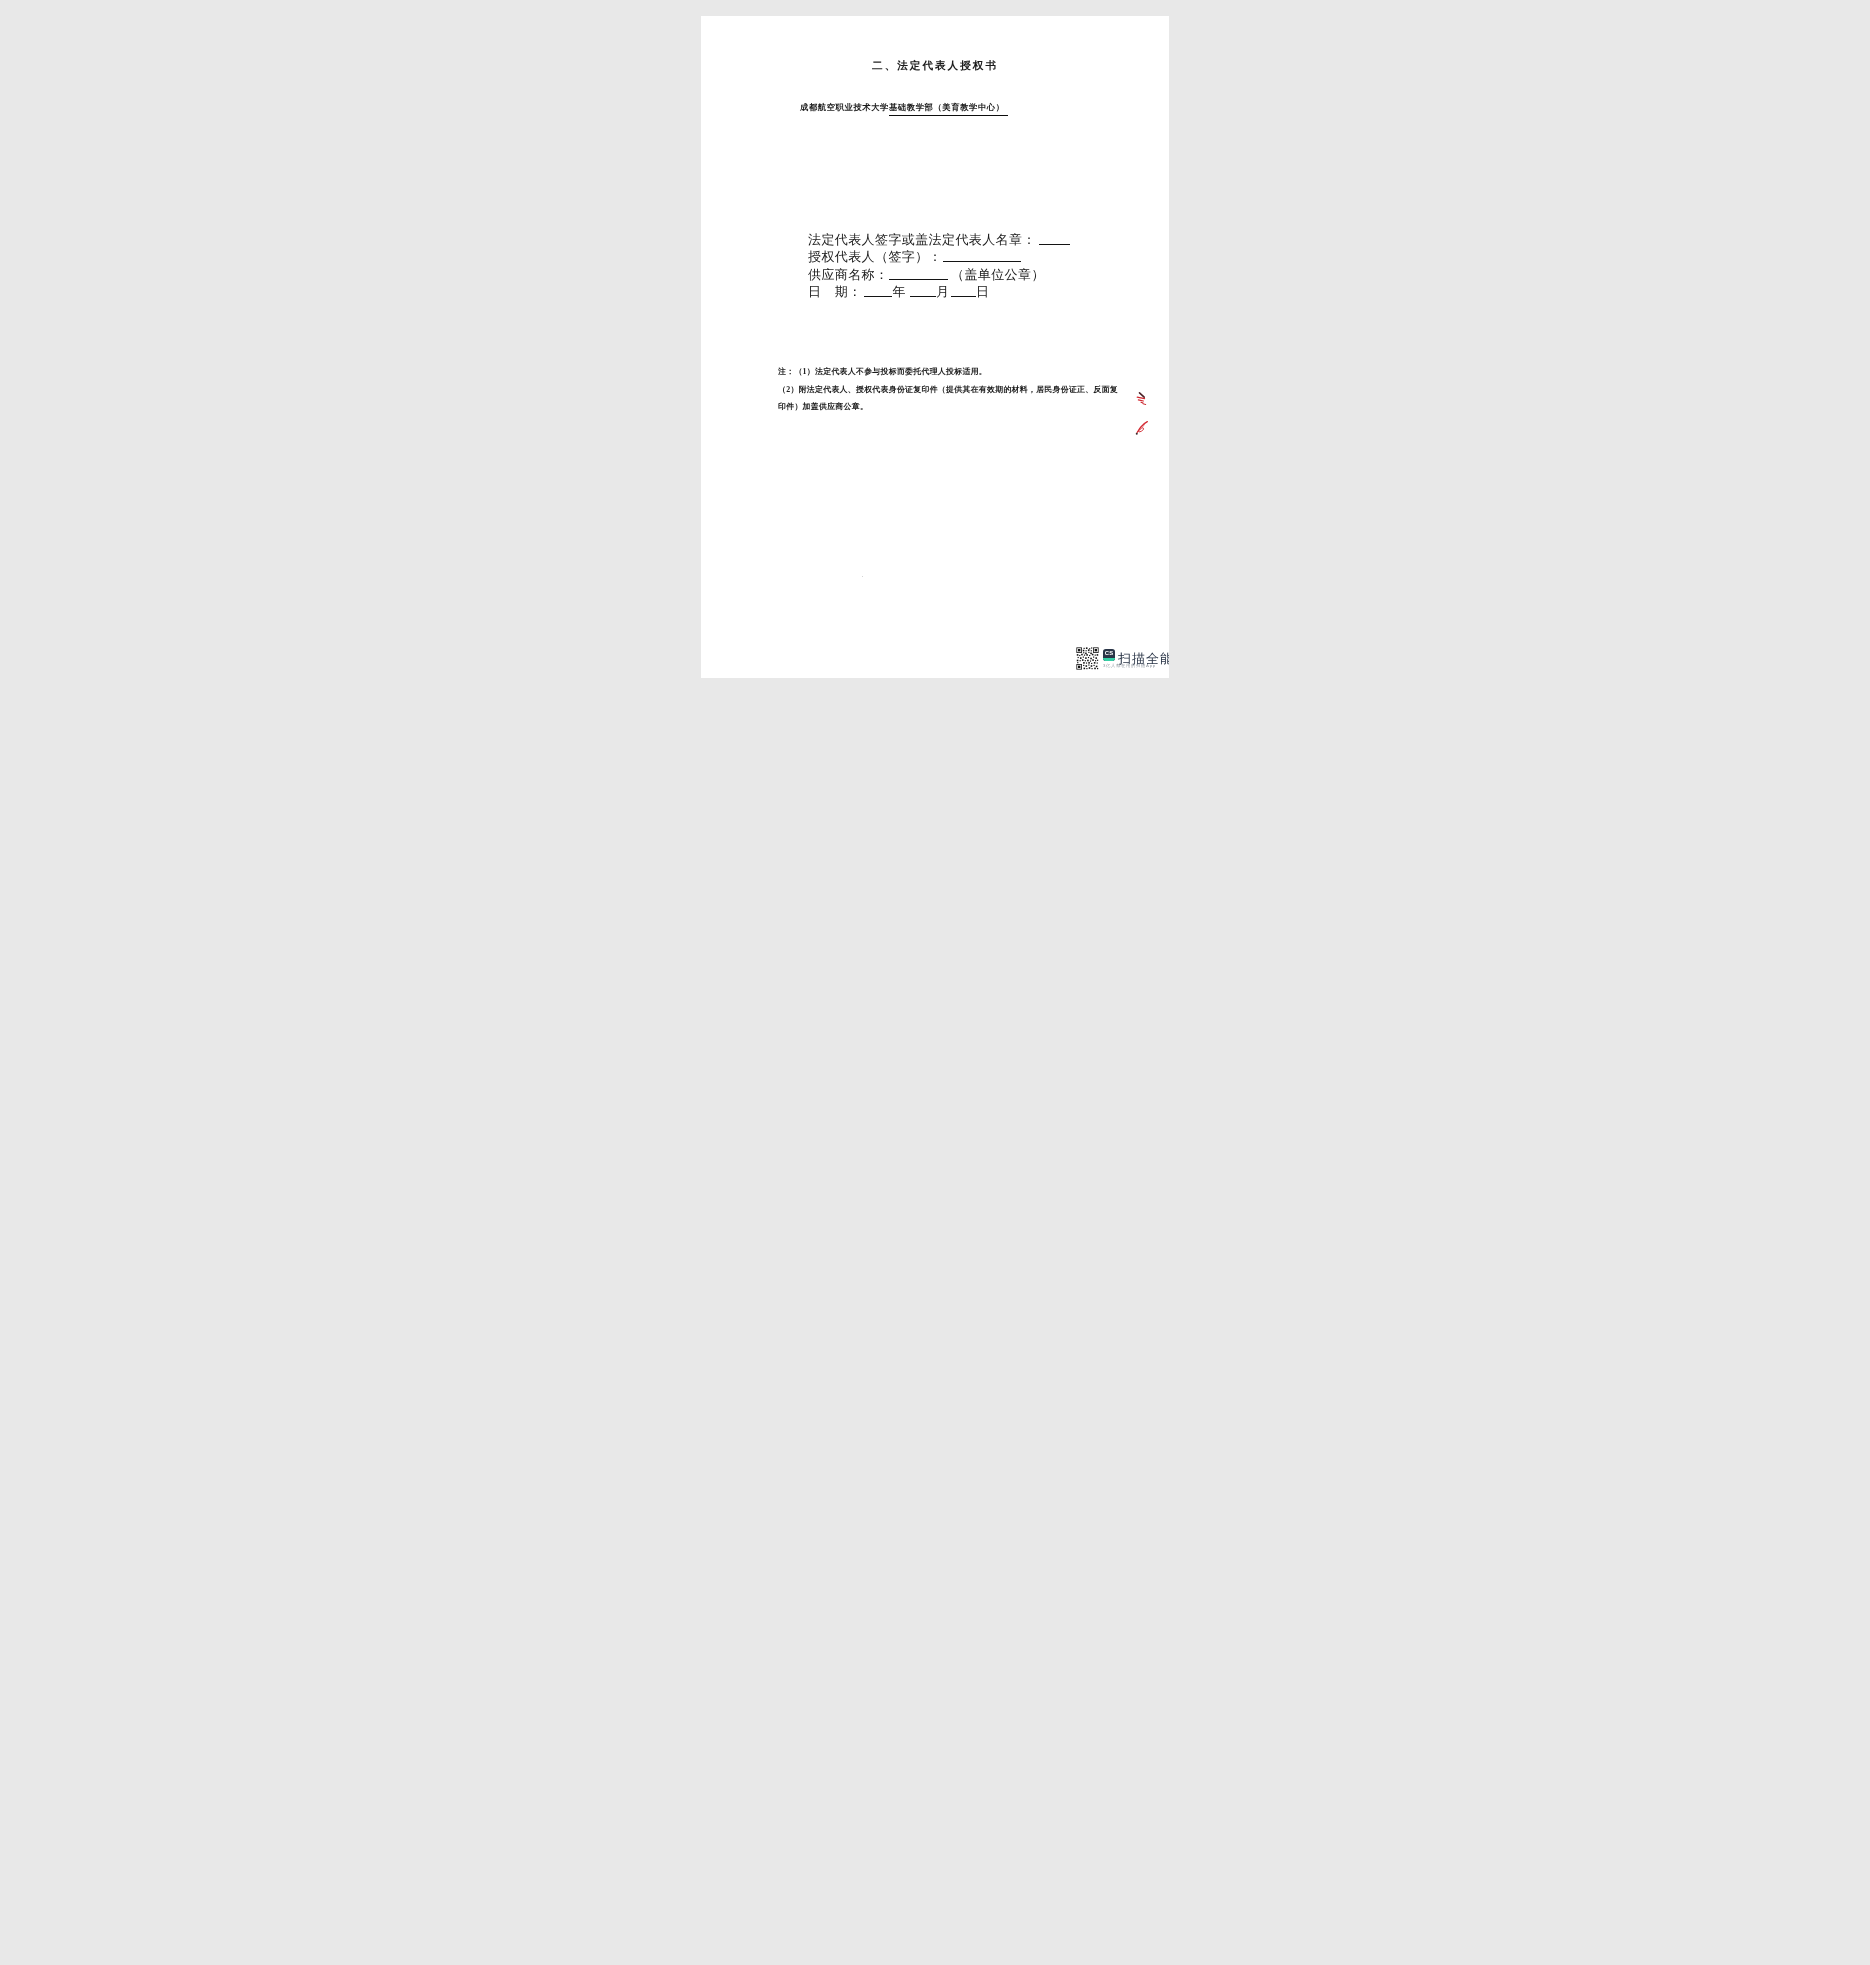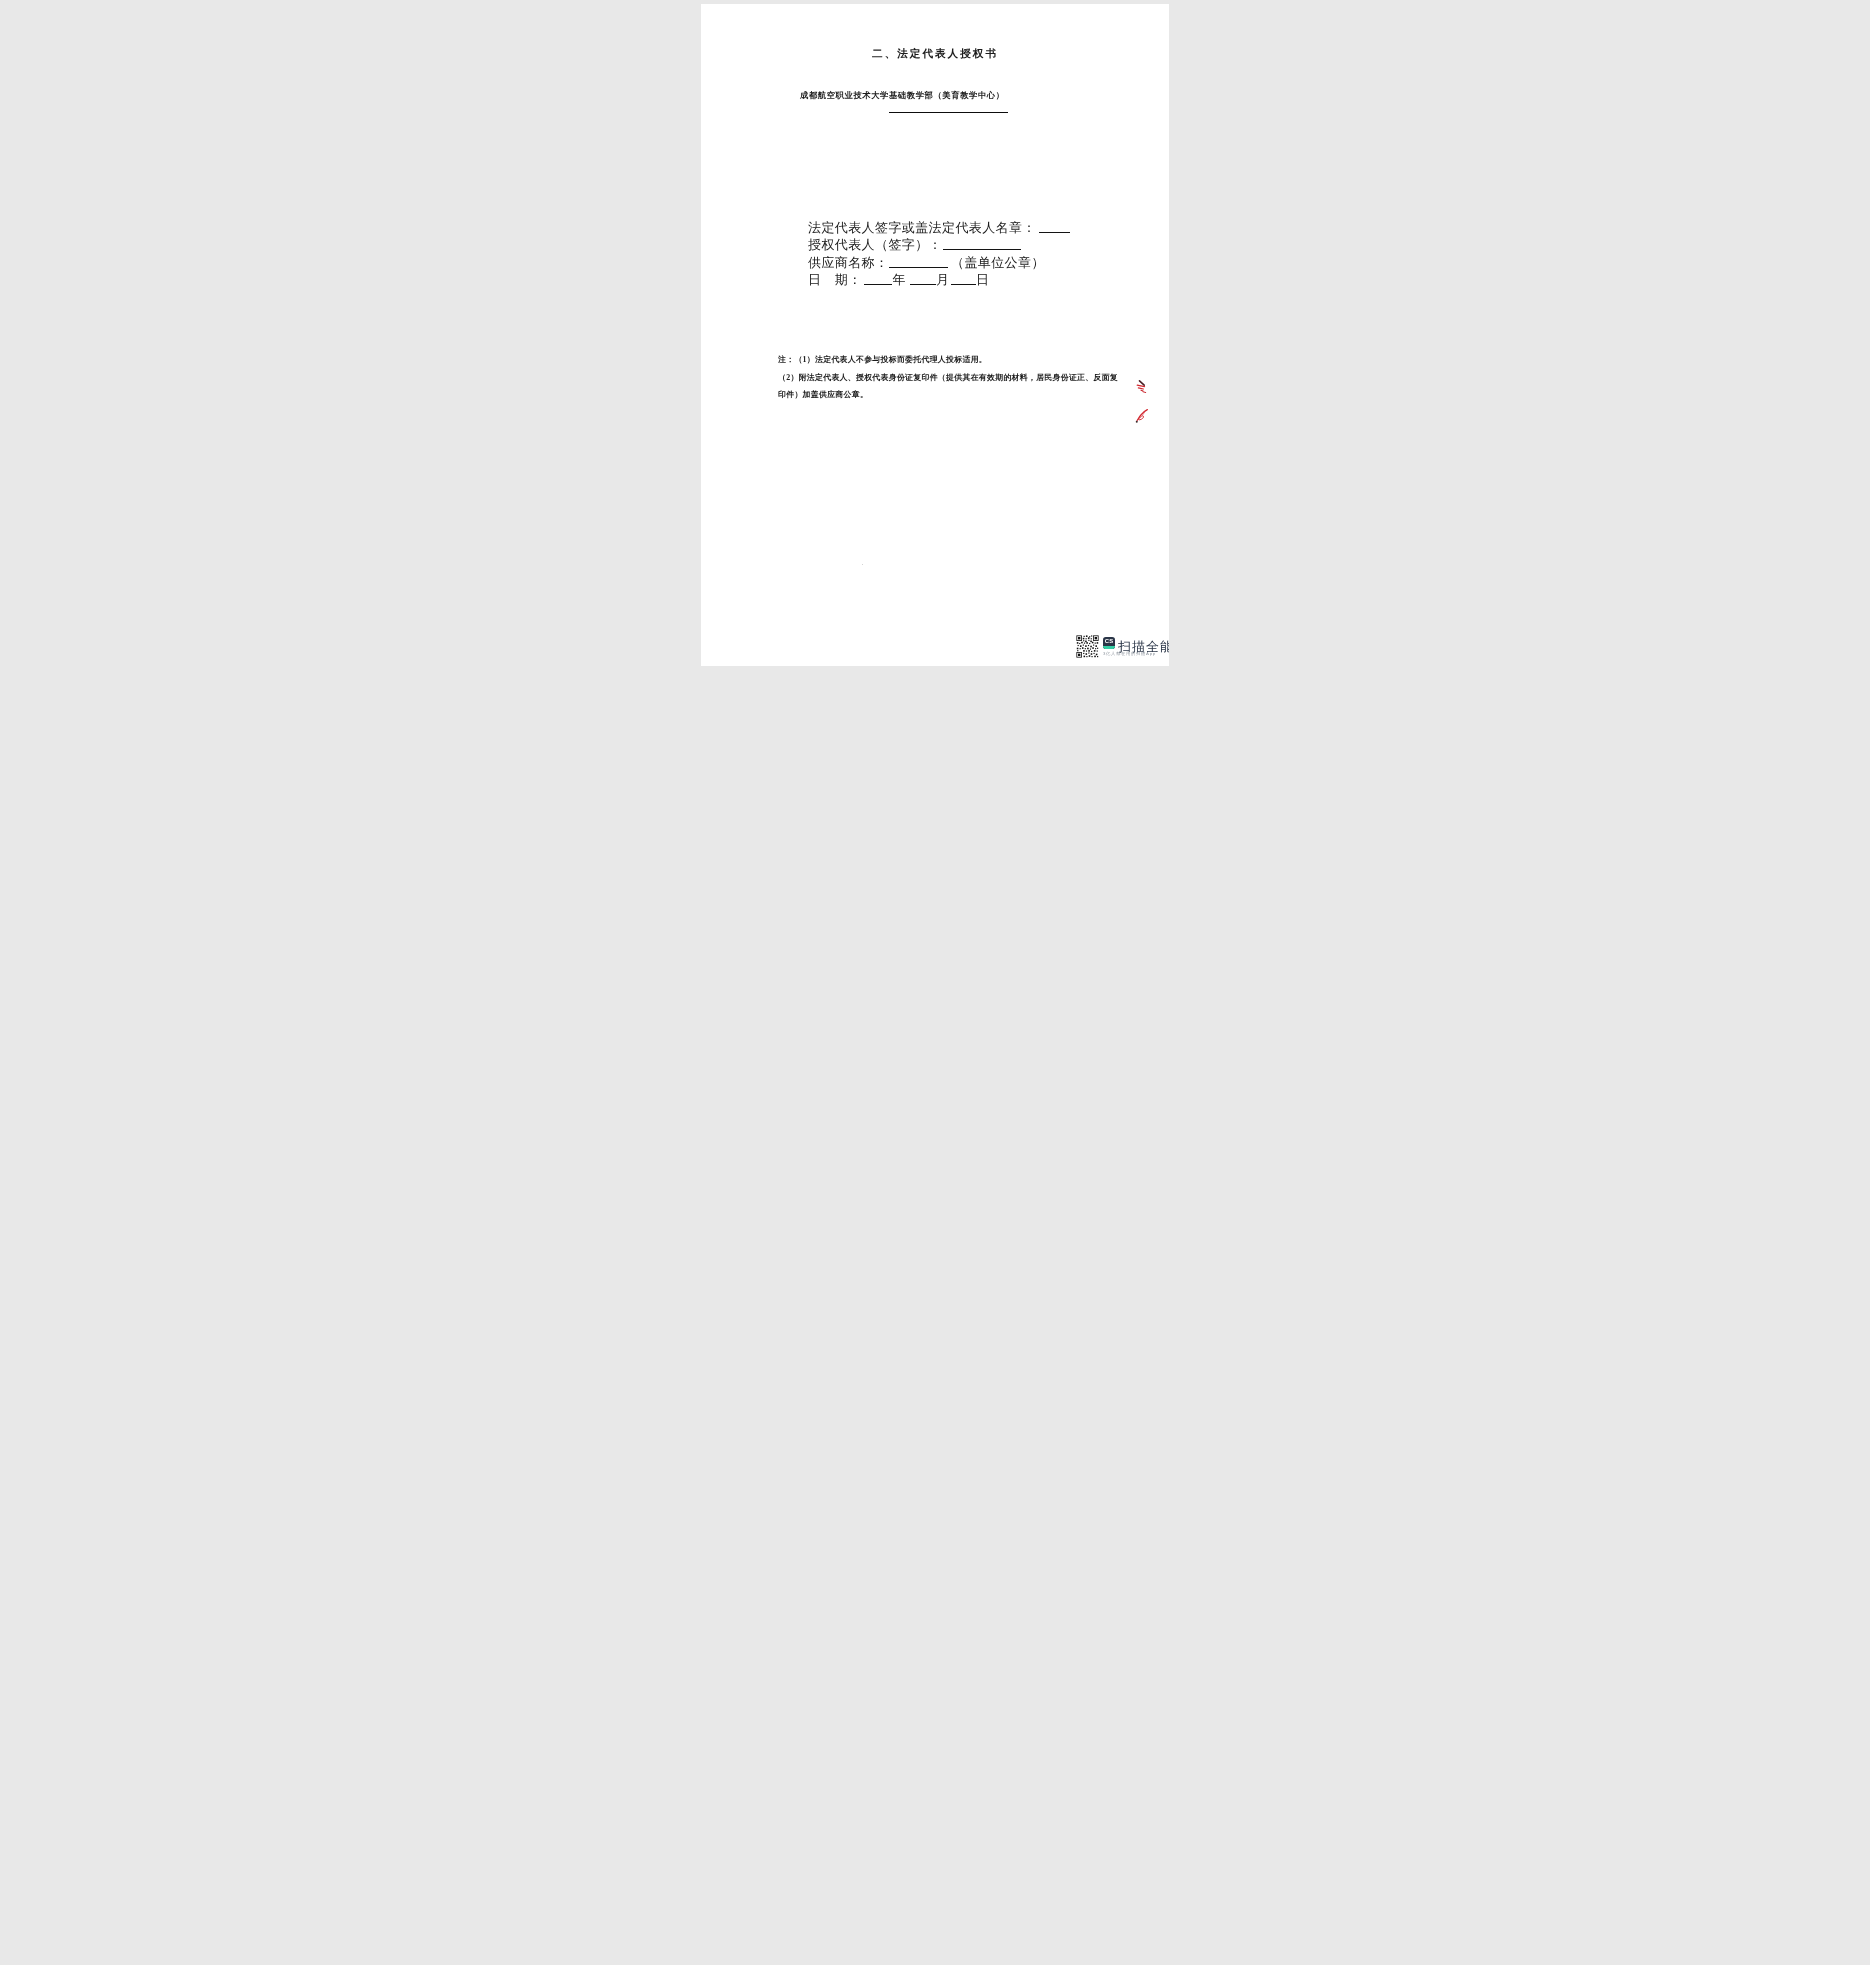--- a/index.html
+++ b/index.html
@@ -1,19 +1,19 @@
 <!DOCTYPE html>
 <html style="font-size:6.3px"><head>
 <meta charset="utf-8">
 <style>
   html,body{margin:0;padding:0;background:#e8e8e8;}
   .page{
     position:relative;
     width:468px;height:662px;
-    margin:4px auto;
+    margin:16px auto;
     background:#ffffff;
     overflow:hidden;
     font-family:"Liberation Serif","DejaVu Serif",serif;
     color:#1c1c1c;
   }
   .abs{position:absolute;}
   
   .doc-title{
     top:42px;left:0;right:0;
     text-align:center;
@@ -25,21 +25,21 @@
   
   .header-line{
     top:86px;left:99px;
     font-size:8.3px;font-weight:700;
     letter-spacing:0.6px;line-height:12.6px;
     white-space:nowrap;
   }
   .header-line .underlined{
     border-bottom:1.2px solid #0d0d0d;
     padding-right:3.5px;
-    padding-bottom:12px;
+    padding-bottom:3px;
   }
   
   .paragraph{
     top:101px;left:77px;width:354px;
     font-size:8.3px;letter-spacing:0.6px;
   }
   .paragraph .pline{
     height:22.4px;line-height:22.4px;white-space:nowrap;
   }
   

